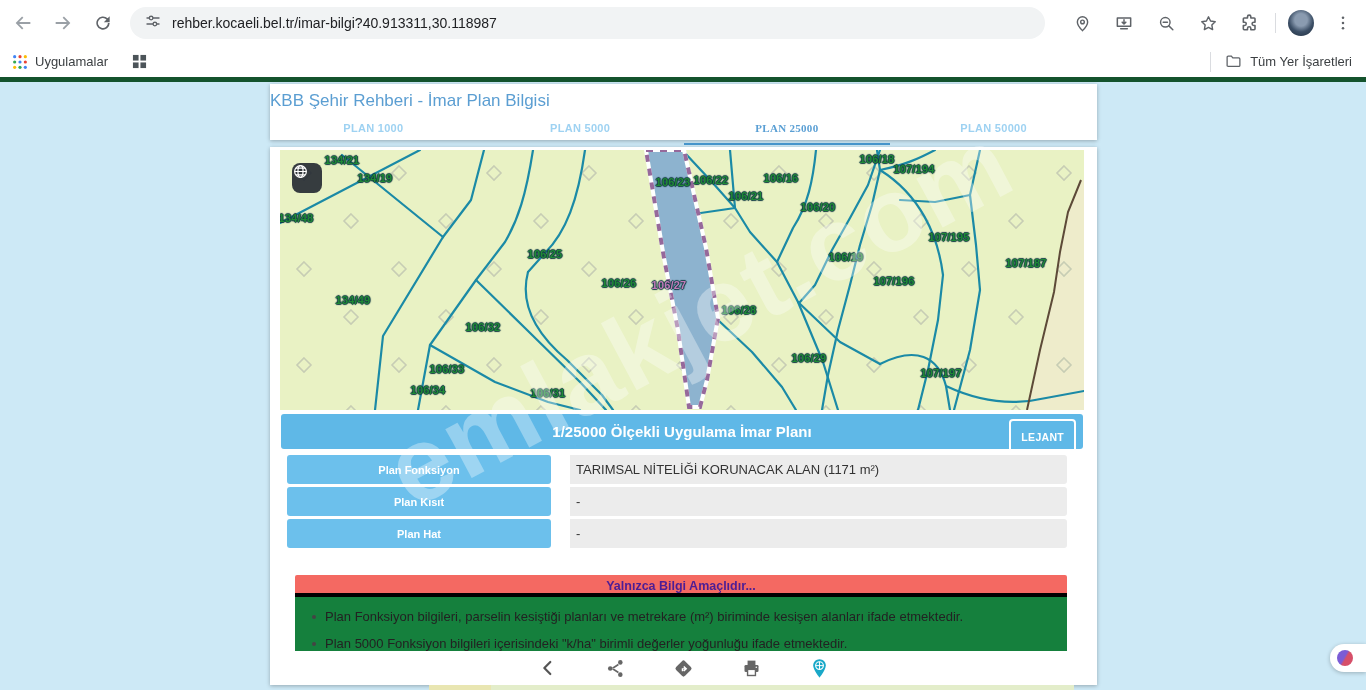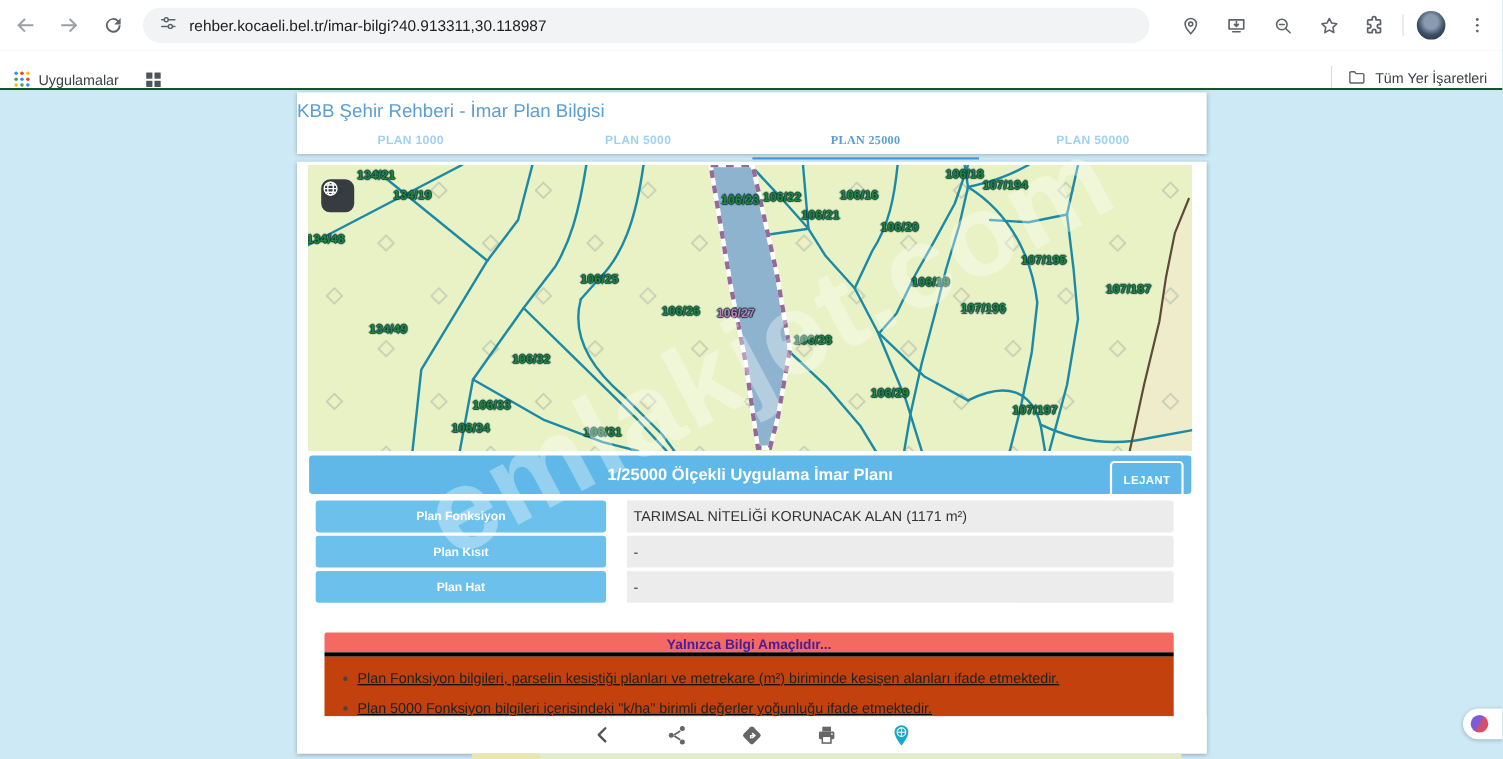--- a/index.html
+++ b/index.html
@@ -16,21 +16,21 @@
     border-radius:16px; display:flex; align-items:center; padding:0 14px; min-width:0; }
   .omnibox .url { font-size:14px; color:#202124; margin-left:10px; white-space:nowrap;
     overflow:hidden; }
   .tb-right { display:flex; align-items:center; gap:2px; margin-right:6px; flex:0 0 auto; }
   .vdiv { width:1px; height:20px; background:#dadce0; margin:0 6px; }
   .avatar { width:26px; height:26px; border-radius:50%;
     background:radial-gradient(circle at 50% 38%, #8a9bb0 0 30%, #3c4f66 58%, #1f2d3d 100%);
     margin:0 4px; }
 
   .bookmarks { position:absolute; top:46px; left:0; width:1366px; height:36px;
-    background:#ffffff; border-bottom:2px solid #14532d; display:flex; align-items:flex-end; }
+    background:#ffffff; border-bottom:5px solid #14532d; display:flex; align-items:center; }
   .bm-item { display:flex; align-items:center; gap:7px; margin-left:12px; font-size:13px;
     color:#3c4043; }
   .bm-right { margin-left:auto; display:flex; align-items:center; gap:8px; margin-right:14px;
     font-size:13px; color:#3c4043; }
 
   
   .page-bg { position:absolute; top:82px; left:0; width:1366px; height:608px; background:#cde9f6; }
 
   .card { position:absolute; background:#fff; box-shadow:0 1px 4px rgba(0,0,0,.28); }
   .header-card { left:270px; top:84px; width:827px; height:56px; }
@@ -64,21 +64,21 @@
   .info-row { display:flex; margin-bottom:3px; height:29px;gap:19px; }
   .info-row .lbl { width:264px; background:#6cc0ec; border-radius:3px; color:#fff;
     font-size:11px; font-weight:bold; display:flex; align-items:center; justify-content:center; }
   .info-row .val { flex:1; background:#ececec; border-radius:0 3px 3px 0; color:#333;
     font-size:13px; display:flex; align-items:center; padding-left:6px; }
 
   .warn-wrap { position:absolute; left:25px; top:428px; width:772px; }
   .warn-title { background:#f46962; color:#4c1d95; text-align:center; font-size:12.5px;
     font-weight:bold; height:18px; line-height:22px; border-radius:2px 2px 0 0; }
   .warn-bar { height:4px; background:#000; }
-  .warn-body { background:#c2410c; padding:12px 0 10px 0;text-decoration:underline; }
+  .warn-body { background:#15803d; padding:12px 0 10px 0; }
   .warn-note { font-size:13px; color:#222; margin:0 18px 12px 30px; position:relative; }
   .warn-note::before { content:""; position:absolute; left:-13px; top:6px; width:4px; height:4px;
     border-radius:50%; background:#444; }
 
   .footer-bar { position:absolute; left:0; bottom:0; width:827px; height:34px; background:#fff;
     display:flex; align-items:center; justify-content:center; gap:44px; }
   .footer-ic { width:24px; height:24px; display:flex; align-items:center; justify-content:center; }
 
   .watermark { position:absolute; left:395px; top:418px; font-size:105px; font-weight:bold;
     color:rgba(255,255,255,.34); transform:rotate(-28deg); transform-origin:0 50%;

